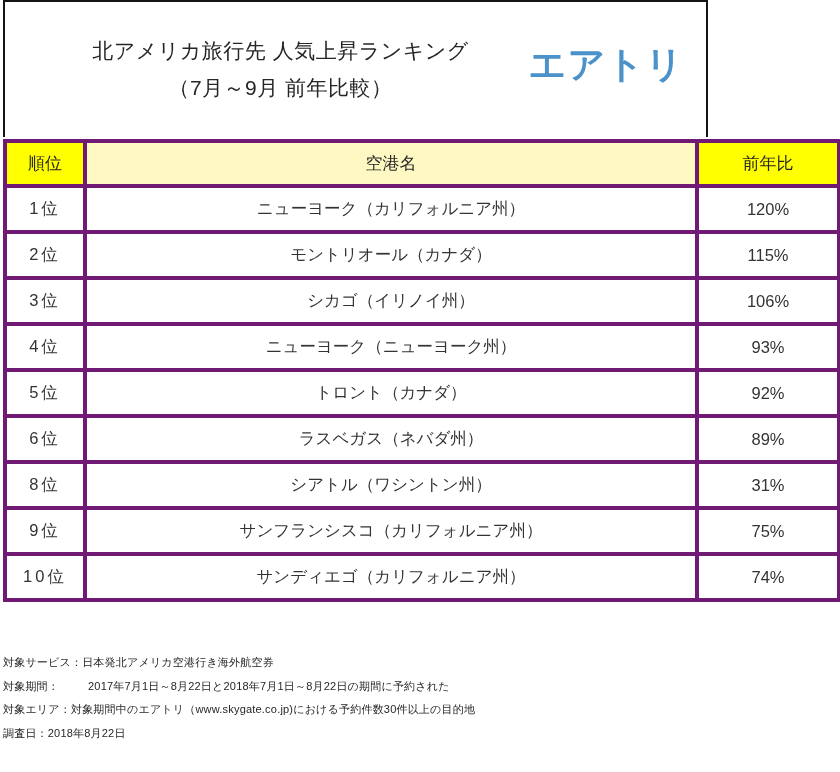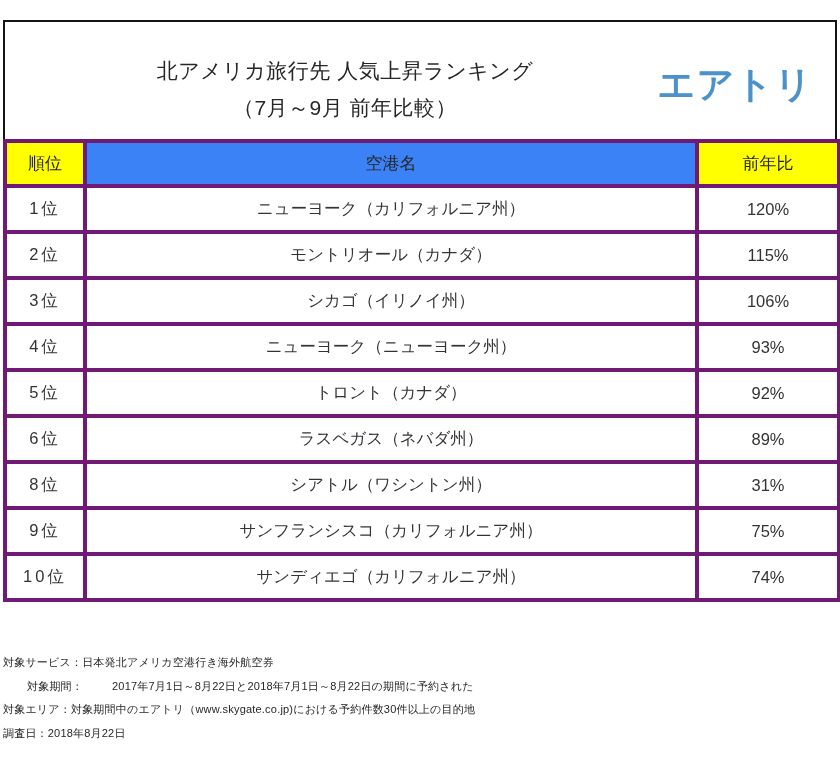--- a/index.html
+++ b/index.html
@@ -13,22 +13,22 @@
     position: relative;
     width: 840px;
     height: 772px;
     background: #ffffff;
     overflow: hidden;
   }
   
   .title-box {
     position: absolute;
     left: 3px;
-    top: 20px;
-    width: 834px;
+    top: 0;
+    width: 705px;
     height: 137px;
     border: 2px solid #141414;
     border-bottom: none;
     background: #ffffff;
   }
   .title-lines {
     position: absolute;
     left: 0;
     right: 150px;
     top: 0;
@@ -91,21 +91,21 @@
     top: 651px;
     width: 834px;
     font-size: 11px;
     color: #262626;
     line-height: 23.5px;
     letter-spacing: 0.2px;
   }
   .footnote-line { white-space: nowrap; }
   .footnote-line.indent { padding-left: 85px; }
   .period-row { display: flex; }
-  .period-label { flex: 0 0 85px; margin-left: 24px; }
+  .period-label { flex: 0 0 85px; }
 </style>
 </head>
 <body>
 
 <div class="page">
 
   <div class="title-box">
     <div class="title-lines">
       <div class="title-line">北アメリカ旅行先 人気上昇ランキング</div>
       <div class="title-line">（7月～9月 前年比較）</div>
@@ -115,21 +115,21 @@
 
   <table class="rank-table">
     <colgroup>
       <col class="c-rank">
         <col class="c-airport">
         <col class="c-yoy">
     </colgroup>
     <thead>
       <tr>
         <th class="hdr" style="background: rgb(255, 255, 0);">順位</th>
-        <th class="hdr" style="background: #3b82f6;">空港名</th>
+        <th class="hdr" style="background: #fef9c3;">空港名</th>
         <th class="hdr" style="background: rgb(255, 255, 0);">前年比</th>
       </tr>
     </thead>
     <tbody>
       <tr>
         <td class="cell-rank">1位</td>
         <td>ニューヨーク（カリフォルニア州）</td>
         <td>120%</td>
       </tr>
       <tr>

